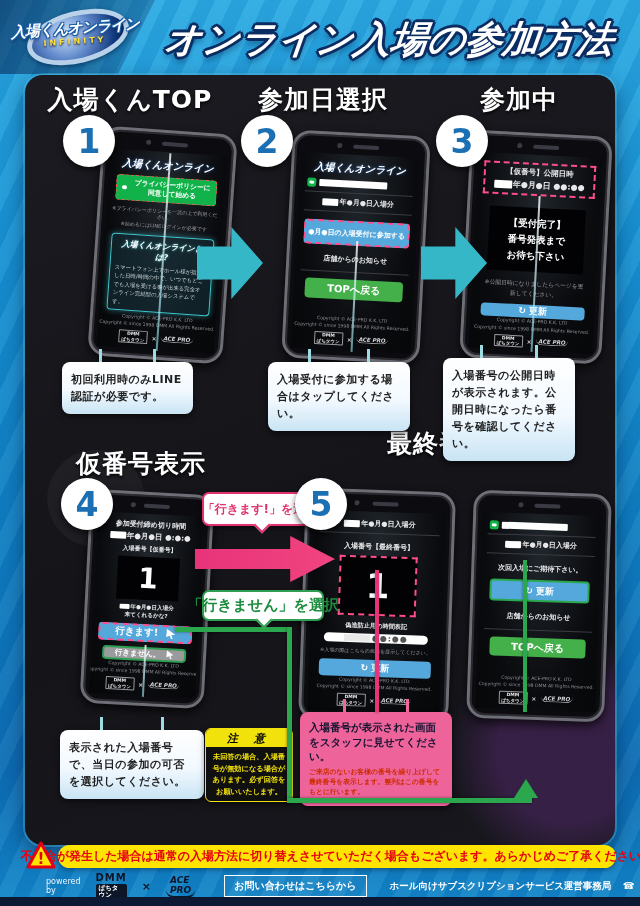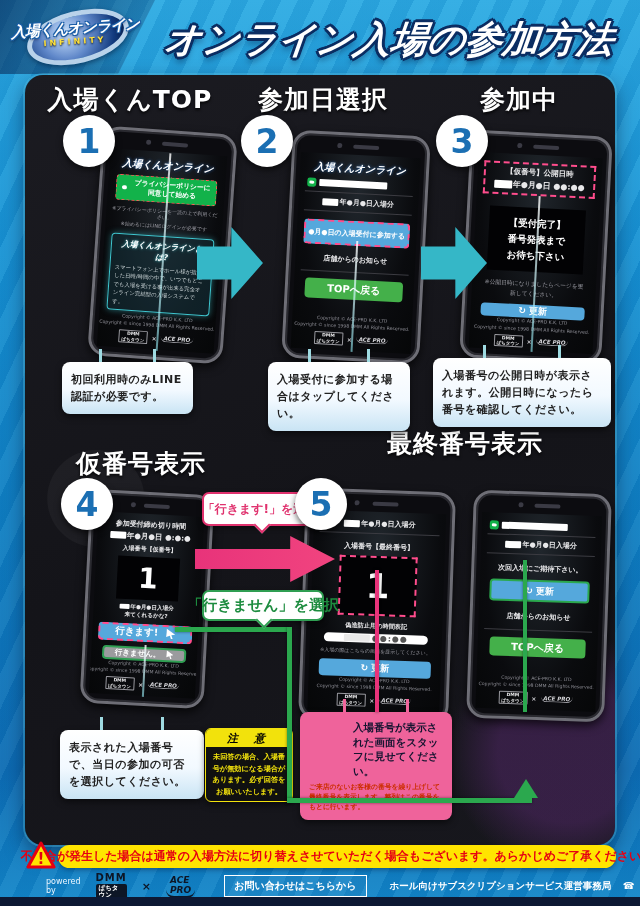--- a/index.html
+++ b/index.html
@@ -106,21 +106,21 @@
 .garrow { position:absolute; width:0; height:0; z-index:30;
   border-left:12px solid transparent; border-right:12px solid transparent; border-bottom:19px solid #2ba84e;}
 
 .cap { position:absolute; background:linear-gradient(180deg,#ffffff 0%,#f2f9ff 55%,#c9e4f4 100%);
   border-radius:8px; padding:9px 9px; color:#222; font-size:11px; font-weight:bold; line-height:1.55;
   letter-spacing:0.5px; box-shadow:0 3px 6px rgba(0,0,0,.5); z-index:20;}
 .hang::before, .hang::after { content:""; position:absolute; top:-13px; width:3px; height:13px; background:var(--stub,#9fdbe2);}
 .hang::before { left:28%; } .hang::after { right:28%; }
 .pinkbox { position:absolute; background:#ef639b; border-radius:8px; padding:8px 9px; z-index:20;
   box-shadow:0 3px 6px rgba(0,0,0,.5); --stub:#f0669c;}
-.pinkbox .main { color:#141430; font-size:10.5px; font-weight:bold; line-height:1.4;margin-left:44px; }
+.pinkbox .main { color:#141430; font-size:10.5px; font-weight:bold; line-height:1.4; }
 .pinkbox .sub { color:#cc2d00; font-size:6.8px; font-weight:bold; line-height:1.5; margin-top:3px;}
 .greenbox { position:absolute; background:#4f8f52; border-radius:8px; padding:9px 9px; z-index:20;
   color:#fff; font-size:11px; font-weight:bold; line-height:1.5; box-shadow:0 3px 6px rgba(0,0,0,.5); --stub:#3fae5d;}
 .caution { position:absolute; border:1.5px solid #f2e20c; border-radius:6px; overflow:hidden; z-index:20;
   background:#101010; box-shadow:0 3px 6px rgba(0,0,0,.5);}
 .caution .head { background:#f2e20c; color:#000; font-size:11px; font-weight:bold; text-align:center;
   letter-spacing:6px; padding:2px 0 1px;font-style:italic;}
 .caution .body { color:#f2e20c; font-size:7.2px; font-weight:bold; line-height:1.6; padding:4px 5px; text-align:center;}
 
 .warn-icon { position:absolute; left:26px; top:841px; width:30px; height:28px; z-index:5;}
@@ -263,21 +263,21 @@
         <span class="b-ace">ACE PRO</span>
       </div>
     </div>
   </div>
 
   <div class="arrow-teal" style="left:172px;top:152px;width:66px;height:72px;"></div>
   <div class="arrow-teal" style="left:396px;top:152px;width:66px;height:72px;"></div>
 
   <div class="cap hang" style="left:37px;top:287px;width:131px;">初回利用時のみLINE認証が必要です。</div>
   <div class="cap hang" style="left:243px;top:287px;width:142px;">入場受付に参加する場合はタップしてください。</div>
-  <div class="cap hang" style="left:408px;top:283px;width:178px;">入場番号の公開日時が表示されます。公開日時になったら番号を確認してください。</div>
+  <div class="cap hang" style="left:418px;top:283px;width:132px;">入場番号の公開日時が表示されます。公開日時になったら番号を確認してください。</div>
 
   <div class="step-title" style="left:40px;top:372px;width:152px;">仮番号表示</div>
   <div class="step-title" style="left:348px;top:352px;width:184px;">最終番号表示</div>
   <div class="num-circle" style="left:36px;top:403px;">4</div>
   <div class="num-circle" style="left:270px;top:403px;">5</div>
 
   <div class="phone" style="left:60px;top:417px;width:124px;height:214px;transform:rotate(3deg);">
     <span class="cam"></span>
     <span class="speaker"></span>
     <div class="glowline" style="left:50%;top:150px;bottom:6px;"></div>

